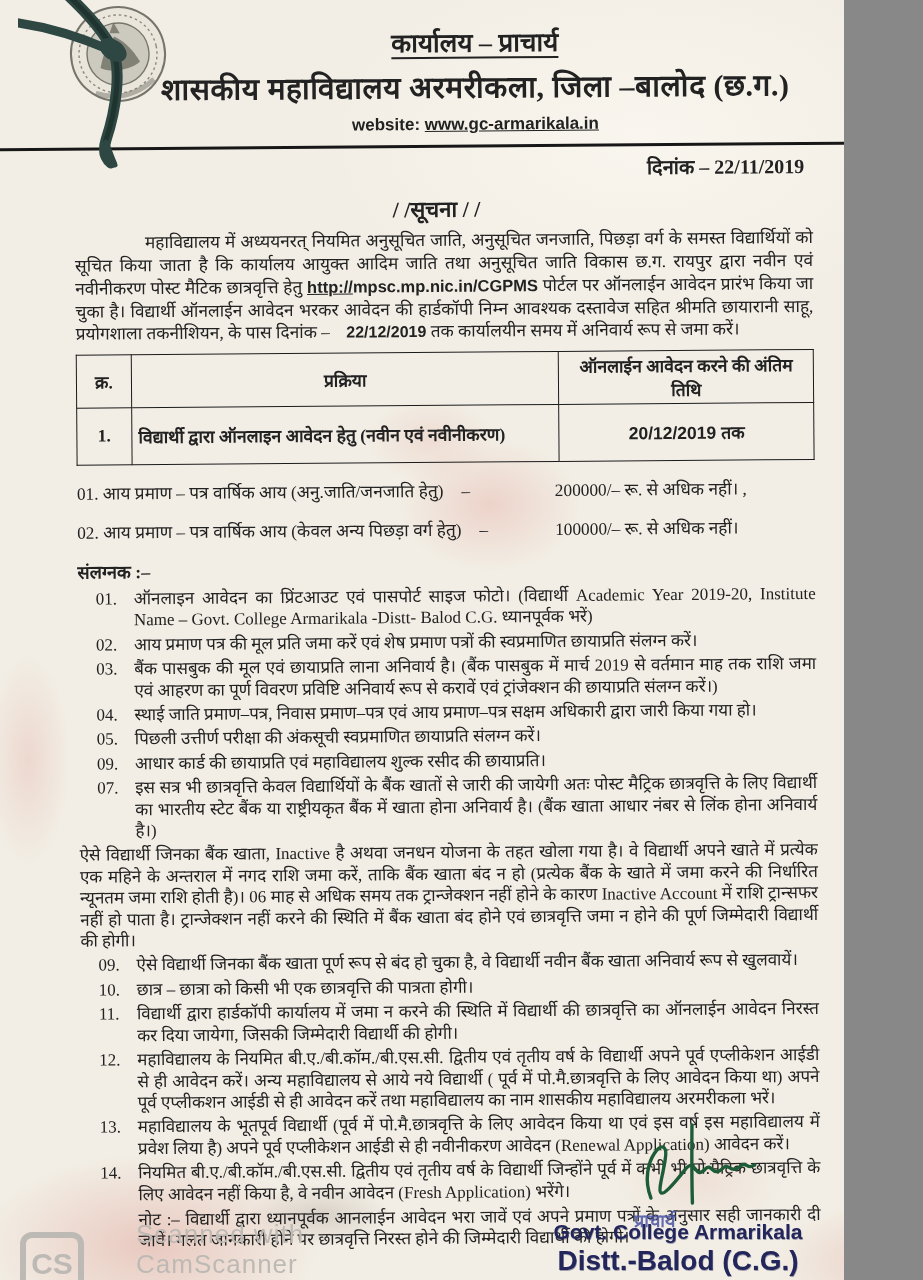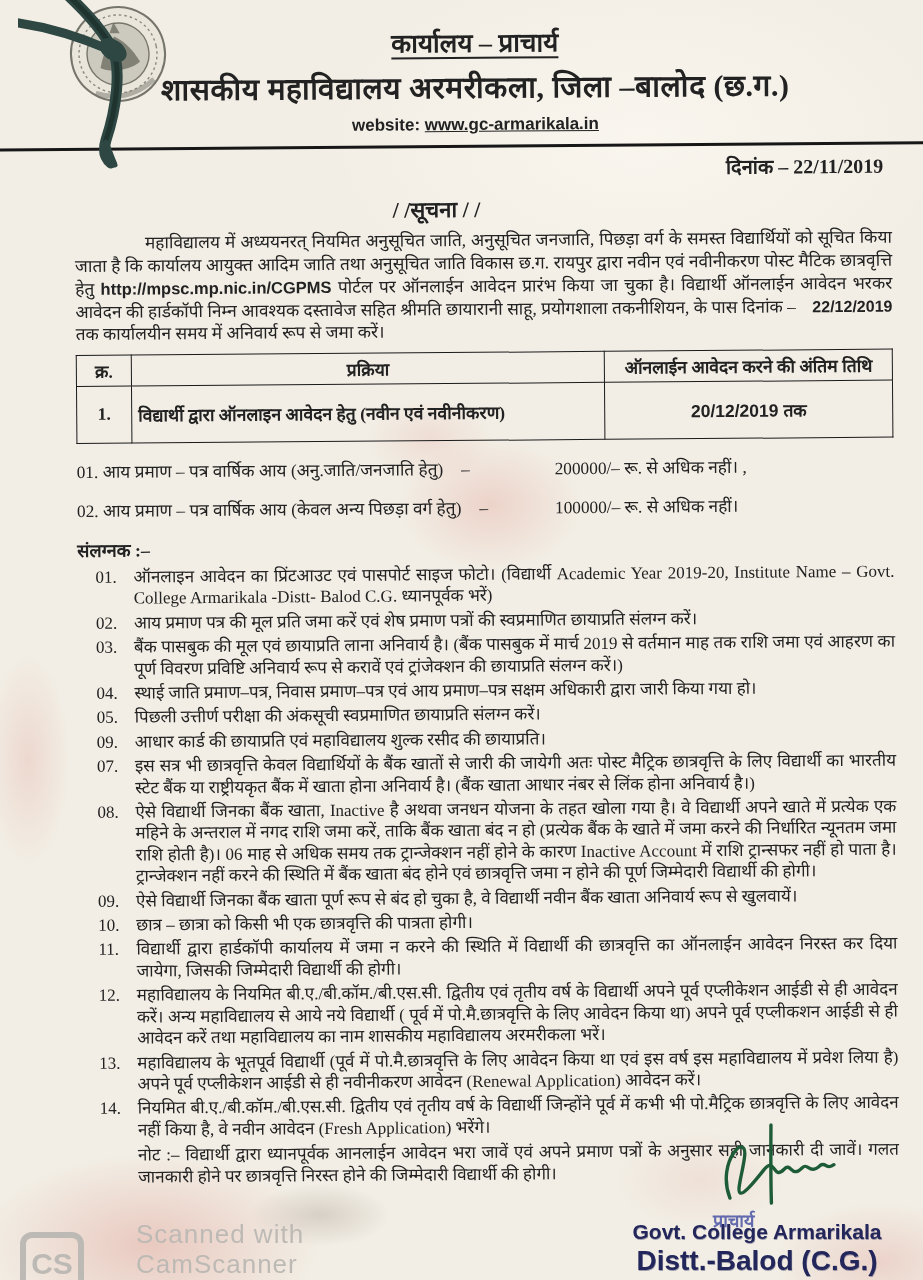--- a/index.html
+++ b/index.html
@@ -1,17 +1,17 @@
 <!DOCTYPE html>
 <html style="--stamp-blue: #4b55a6; --stamp-dark: #23265a; --sig-green: #1e5c38; --wm-gray: #bdbab5;"><head>
 <meta charset="utf-8">
 <style>
   html,body{margin:0;padding:0;background:#888;}
   .page{
-    position:relative;width:923px;height:1280px;overflow:hidden;
+    position:relative;width:844px;height:1280px;overflow:hidden;
     font-family:"Liberation Serif","DejaVu Serif",serif;color:#222;
     background-color:#f2eee5;
     background-image:
       radial-gradient(ellipse 130px 95px at 490px 505px, rgba(225,158,148,.34), transparent 70%),
       radial-gradient(ellipse 60px 150px at 28px 760px, rgba(223,158,148,.28), transparent 70%),
       radial-gradient(ellipse 90px 60px at 430px 440px, rgba(225,158,148,.22), transparent 70%),
       radial-gradient(ellipse 240px 130px at 150px 1245px, rgba(219,145,135,.40), transparent 70%),
       radial-gradient(ellipse 150px 85px at 880px 1262px, rgba(219,148,138,.30), transparent 70%),
       radial-gradient(ellipse 100px 45px at 320px 1215px, rgba(120,100,88,.22), transparent 70%),
       radial-gradient(ellipse 120px 70px at 700px 1180px, rgba(222,160,150,.18), transparent 70%),
@@ -25,21 +25,21 @@
   .college-line{font-size:30px;font-weight:bold;margin-top:6px;letter-spacing:.5px;}
   .website-line{font-size:17px;font-weight:bold;margin-top:8px;font-family:"Liberation Sans",sans-serif;}
   .website-line .url{text-decoration:underline;}
   .hrule{height:3px;background:#171717;border:0;margin:10px -90px 0 -80px;}
 
   .date-line{text-align:right;font-size:20px;font-weight:bold;margin-top:7px;padding-right:8px;}
   .notice-heading{font-size:22px;font-weight:bold;margin:11px 0 0 318px;width:-moz-fit-content;width:fit-content;}
 
   .para{font-size:17.3px;line-height:22.6px;text-align:justify;text-indent:70px;margin-top:7px;}
   .para .link{font-weight:bold;font-family:"Liberation Sans",sans-serif;font-size:16.5px;}
-  .para .link .scheme{}
+  .para .link .scheme{text-decoration:underline;}
   .para .bdate{font-weight:bold;font-family:"Liberation Sans",sans-serif;font-size:16px;margin-left:12px;}
 
   table.proc{width:100%;border-collapse:collapse;margin-top:8px;}
   table.proc th,table.proc td{border:1.7px solid #1b1b1b;font-size:17.5px;padding:2px 6px;}
   table.proc th{font-weight:bold;height:26px;}
   td.c-sno{width:42px;text-align:center;font-weight:bold;height:52px;}
   td.c-proc{width:58%;font-weight:600;}
   td.c-deadline{text-align:center;font-weight:bold;font-family:"Liberation Sans",sans-serif;font-size:16.5px;}
 
   .income{margin-top:15px;}
@@ -157,21 +157,20 @@
           <span class="att-num">09.</span>
           <span class="att-text">आधार कार्ड की छायाप्रति एवं महाविद्यालय शुल्क रसीद की छायाप्रति।</span>
         </div>
 
         <div class="att-item">
           <span class="att-num">07.</span>
           <span class="att-text">इस सत्र भी छात्रवृत्ति केवल विद्यार्थियों के बैंक खातों से जारी की जायेगी अतः पोस्ट मैट्रिक छात्रवृत्ति के लिए विद्यार्थी का भारतीय स्टेट बैंक या राष्ट्रीयकृत बैंक में खाता होना अनिवार्य है। (बैंक खाता आधार नंबर से लिंक होना अनिवार्य है।)</span>
         </div>
 
         <div class="att-item">
-          <span class="att-num">08.</span>
           <span class="att-text">ऐसे विद्यार्थी जिनका बैंक खाता, Inactive है अथवा जनधन योजना के तहत खोला गया है। वे विद्यार्थी अपने खाते में प्रत्येक एक महिने के अन्तराल में नगद राशि जमा करें, ताकि बैंक खाता बंद न हो (प्रत्येक बैंक के खाते में जमा करने की निर्धारित न्यूनतम जमा राशि होती है)। 06 माह से अधिक समय तक ट्रान्जेक्शन नहीं होने के कारण Inactive Account में राशि ट्रान्सफर नहीं हो पाता है। ट्रान्जेक्शन नहीं करने की स्थिति में बैंक खाता बंद होने एवं छात्रवृत्ति जमा न होने की पूर्ण जिम्मेदारी विद्यार्थी की होगी।</span>
         </div>
 
         <div class="att-item">
           <span class="att-num">09.</span>
           <span class="att-text">ऐसे विद्यार्थी जिनका बैंक खाता पूर्ण रूप से बंद हो चुका है, वे विद्यार्थी नवीन बैंक खाता अनिवार्य रूप से खुलवायें।</span>
         </div>
 
         <div class="att-item">
           <span class="att-num">10.</span>

